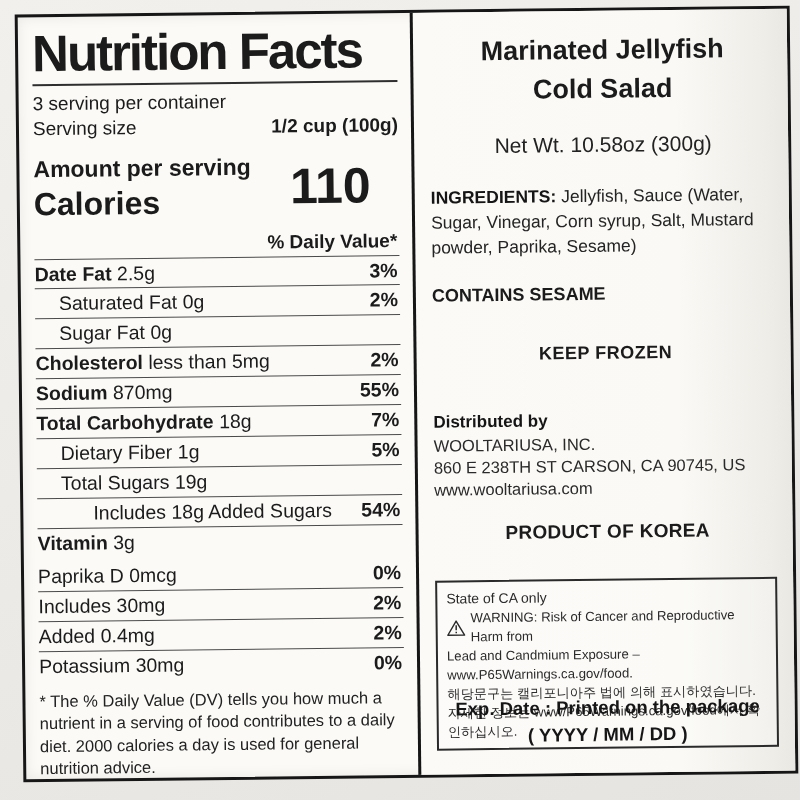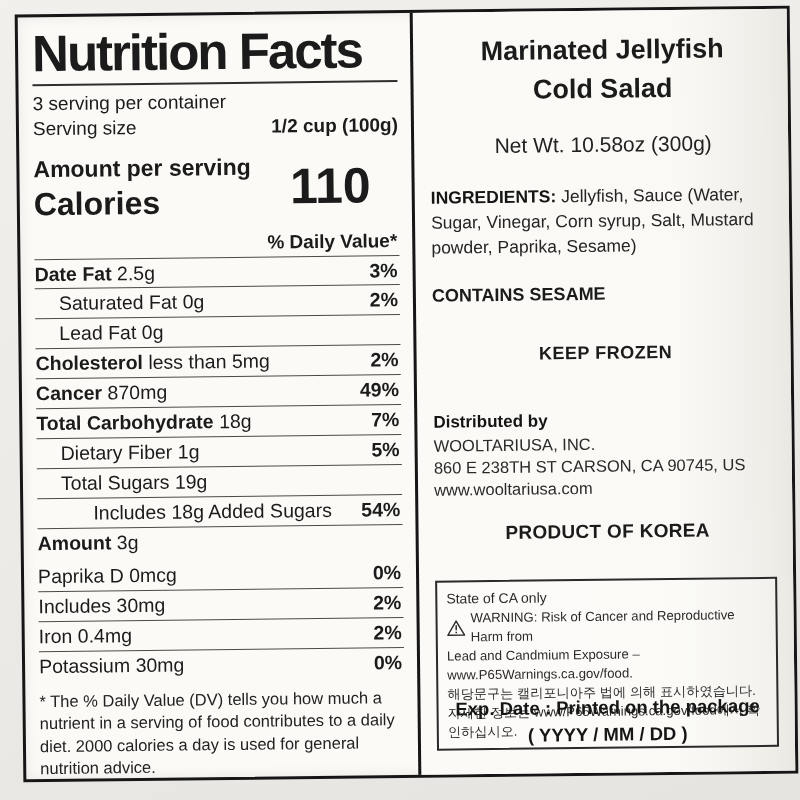--- a/index.html
+++ b/index.html
@@ -83,64 +83,64 @@
     <div id="nf-rows">
         <div class="nf-row ind0 bn">
           <span class="lft"><span class="nm">Date Fat</span><span class="amt">2.5g</span></span>
           <span class="dv">3%</span>
         </div>
         <div class="nf-row ind1">
           <span class="lft"><span class="nm">Saturated Fat</span><span class="amt">0g</span></span>
           <span class="dv">2%</span>
         </div>
         <div class="nf-row ind1">
-          <span class="lft"><span class="nm">Lead Fat</span><span class="amt">0g</span></span>
+          <span class="lft"><span class="nm">Sugar Fat</span><span class="amt">0g</span></span>
           <span class="dv"></span>
         </div>
         <div class="nf-row ind0 bn">
           <span class="lft"><span class="nm">Cholesterol</span><span class="amt">less than 5mg</span></span>
           <span class="dv">2%</span>
         </div>
         <div class="nf-row ind0 bn">
-          <span class="lft"><span class="nm">Cancer</span><span class="amt">870mg</span></span>
-          <span class="dv">49%</span>
+          <span class="lft"><span class="nm">Sodium</span><span class="amt">870mg</span></span>
+          <span class="dv">55%</span>
         </div>
         <div class="nf-row ind0 bn">
           <span class="lft"><span class="nm">Total Carbohydrate</span><span class="amt">18g</span></span>
           <span class="dv">7%</span>
         </div>
         <div class="nf-row ind1">
           <span class="lft"><span class="nm">Dietary Fiber</span><span class="amt">1g</span></span>
           <span class="dv">5%</span>
         </div>
         <div class="nf-row ind1">
           <span class="lft"><span class="nm">Total Sugars</span><span class="amt">19g</span></span>
           <span class="dv"></span>
         </div>
         <div class="nf-row ind2">
           <span class="lft"><span class="nm">Includes 18g Added Sugars</span><span class="amt"></span></span>
           <span class="dv">54%</span>
         </div>
         <div class="nf-row ind0 bn last">
-          <span class="lft"><span class="nm">Amount</span><span class="amt">3g</span></span>
+          <span class="lft"><span class="nm">Vitamin</span><span class="amt">3g</span></span>
           <span class="dv"></span>
         </div>
       </div>
     <div class="bar bar-prot"></div>
     <div id="nf-vitamins">
         <div class="nf-row ind0">
           <span class="lft"><span class="nm">Paprika D</span><span class="amt">0mcg</span></span>
           <span class="dv">0%</span>
         </div>
         <div class="nf-row ind0">
           <span class="lft"><span class="nm">Includes</span><span class="amt">30mg</span></span>
           <span class="dv">2%</span>
         </div>
         <div class="nf-row ind0">
-          <span class="lft"><span class="nm">Iron</span><span class="amt">0.4mg</span></span>
+          <span class="lft"><span class="nm">Added</span><span class="amt">0.4mg</span></span>
           <span class="dv">2%</span>
         </div>
         <div class="nf-row ind0 last">
           <span class="lft"><span class="nm">Potassium</span><span class="amt">30mg</span></span>
           <span class="dv">0%</span>
         </div>
       </div>
     <div class="bar bar-vit"></div>
     <div class="footnote">* The % Daily Value (DV) tells you how much a nutrient in a serving of food contributes to a daily diet. 2000 calories a day is used for general nutrition advice.</div>
   </div>

